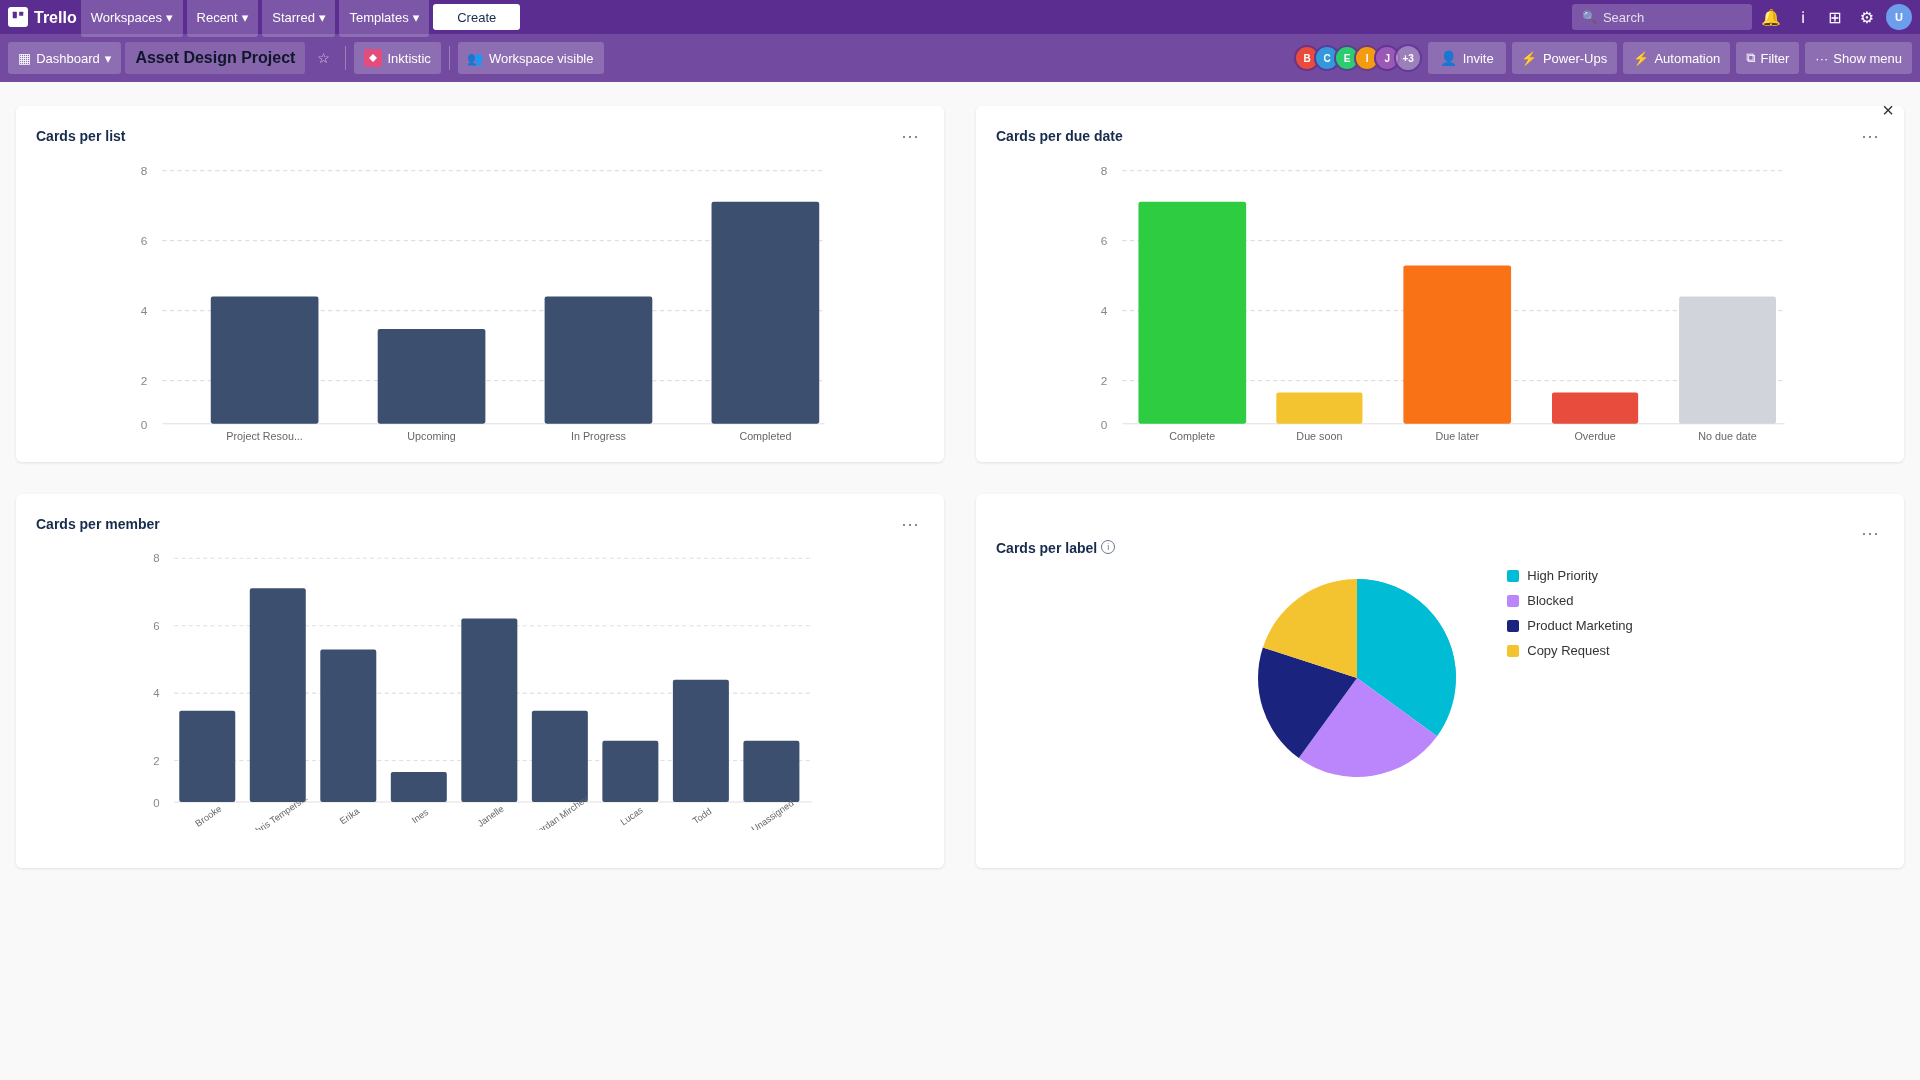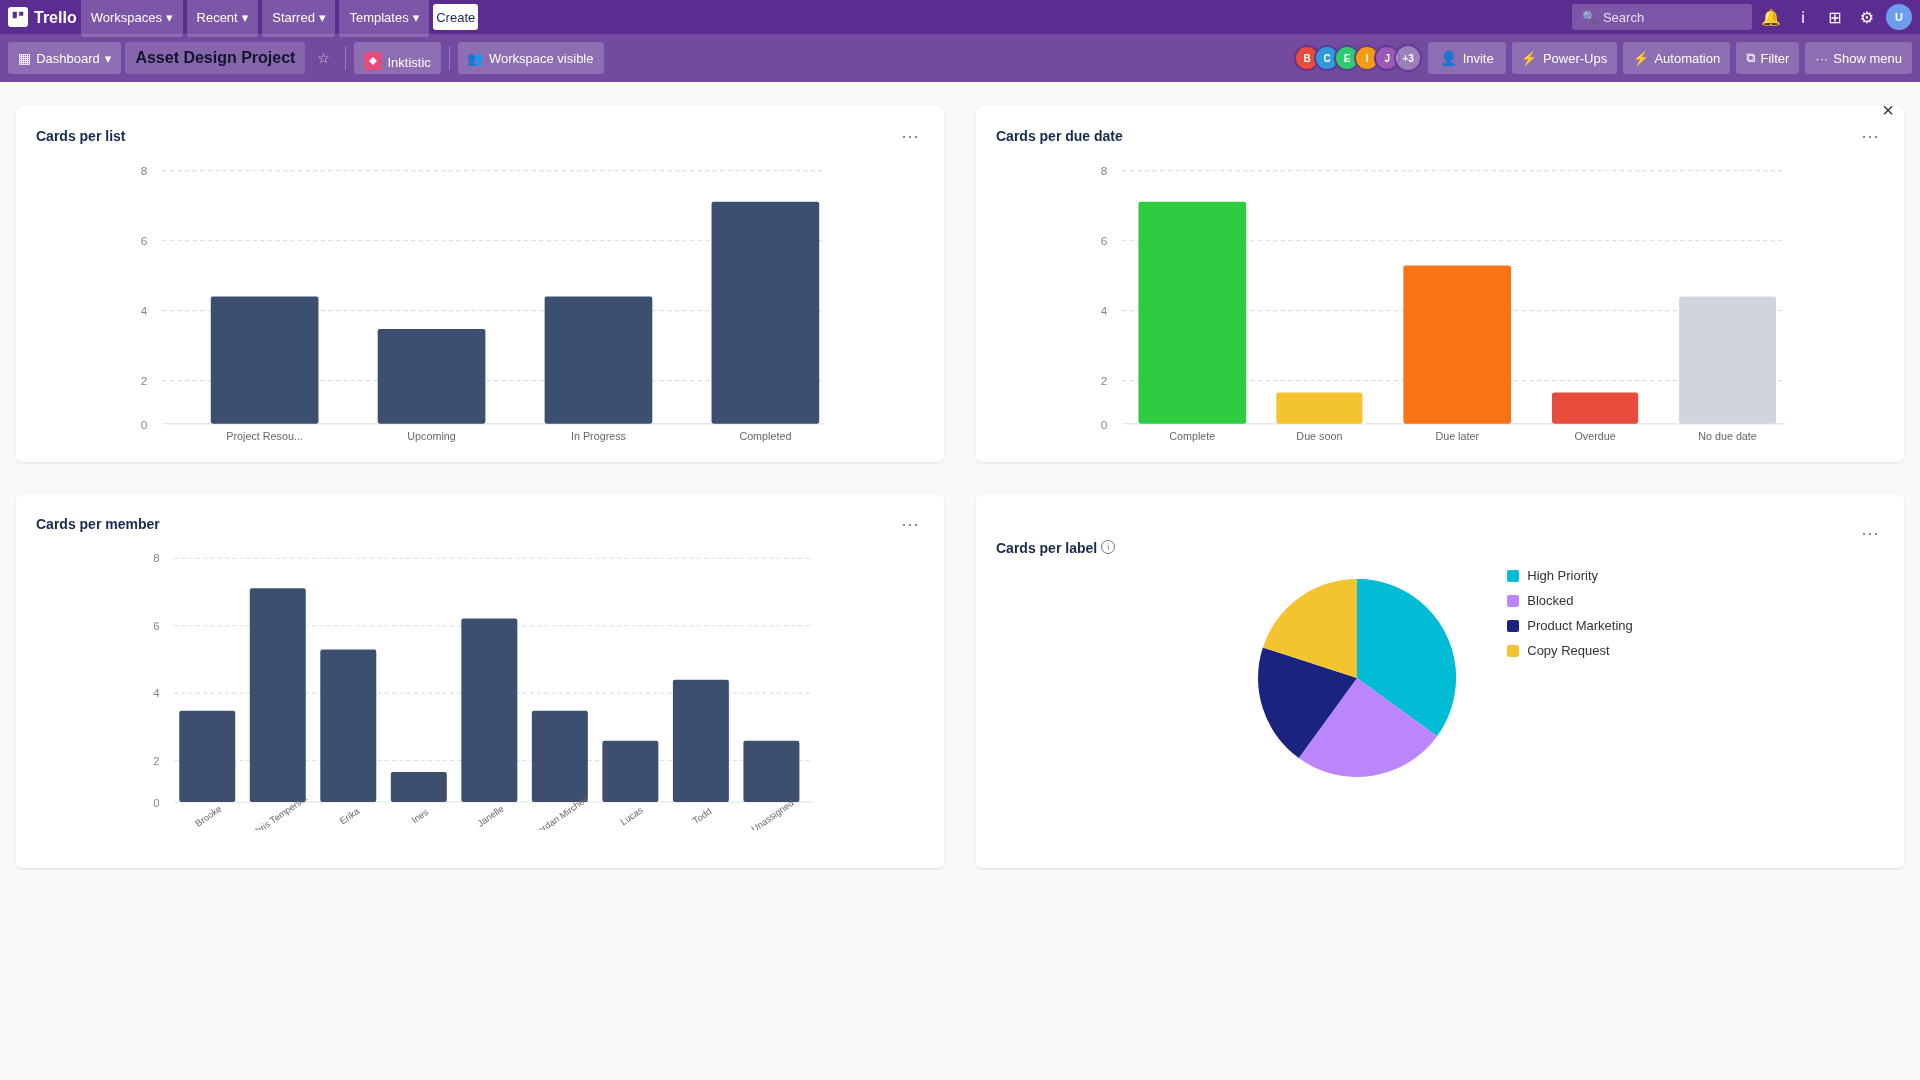--- a/index.html
+++ b/index.html
@@ -24,21 +24,21 @@
       display: flex; align-items: center; justify-content: center;
     }
     .trello-icon svg { width: 14px; height: 14px; }
     .top-nav-btn {
       background: rgba(255,255,255,0.2); border: none; color: white;
       padding: 3px 10px; border-radius: 3px; cursor: pointer; font-size: 13px;
       display: flex; align-items: center; gap: 4px; height: 40px;
     }
     .top-nav-create {
       background: white; color: #172b4d; border: none;
-      padding: 3px 3px; border-radius: 3px; cursor: pointer; font-size: 13px; font-weight: 500; height: 26px;
+      padding: 3px 24px; border-radius: 3px; cursor: pointer; font-size: 13px; font-weight: 500; height: 26px;
     }
     .top-nav-right {
       margin-left: auto; display: flex; align-items: center; gap: 6px;
     }
     .search-bar {
       background: rgba(255,255,255,0.2); border: none; color: white;
       padding: 4px 32px 4px 10px; border-radius: 3px; width: 180px; font-size: 13px;
       display: flex; align-items: center; gap: 6px; cursor: text; height: 26px; position: relative;
     }
     .search-bar span { color: rgba(255,255,255,0.8); font-size: 13px; }
@@ -71,21 +71,21 @@
       padding: 4px 10px; border-radius: 3px; cursor: pointer; font-size: 16px; font-weight: 700;
       display: flex; align-items: center; height: 32px;
     }
     .star-btn {
       background: none; border: none; color: rgba(255,255,255,0.7);
       cursor: pointer; font-size: 14px; width: 28px; height: 28px;
       display: flex; align-items: center; justify-content: center;
     }
     .divider-v { width: 1px; height: 24px; background: rgba(255,255,255,0.3); margin: 0 4px; }
     .workspace-btn {
-      display: flex; align-items: flex-end; gap: 5px;
+      display: flex; align-items: center; gap: 5px;
       background: rgba(255,255,255,0.2); border: none; color: white;
       padding: 4px 10px; border-radius: 3px; cursor: pointer; font-size: 13px; height: 32px;
     }
     .workspace-icon { width: 18px; height: 18px; background: #e44d7b; border-radius: 3px; display: flex; align-items: center; justify-content: center; }
     .visibility-btn {
       display: flex; align-items: center; gap: 5px;
       background: rgba(255,255,255,0.2); border: none; color: white;
       padding: 4px 10px; border-radius: 3px; cursor: pointer; font-size: 13px; height: 32px;
     }
     .board-nav-right { margin-left: auto; display: flex; align-items: center; gap: 6px; }

